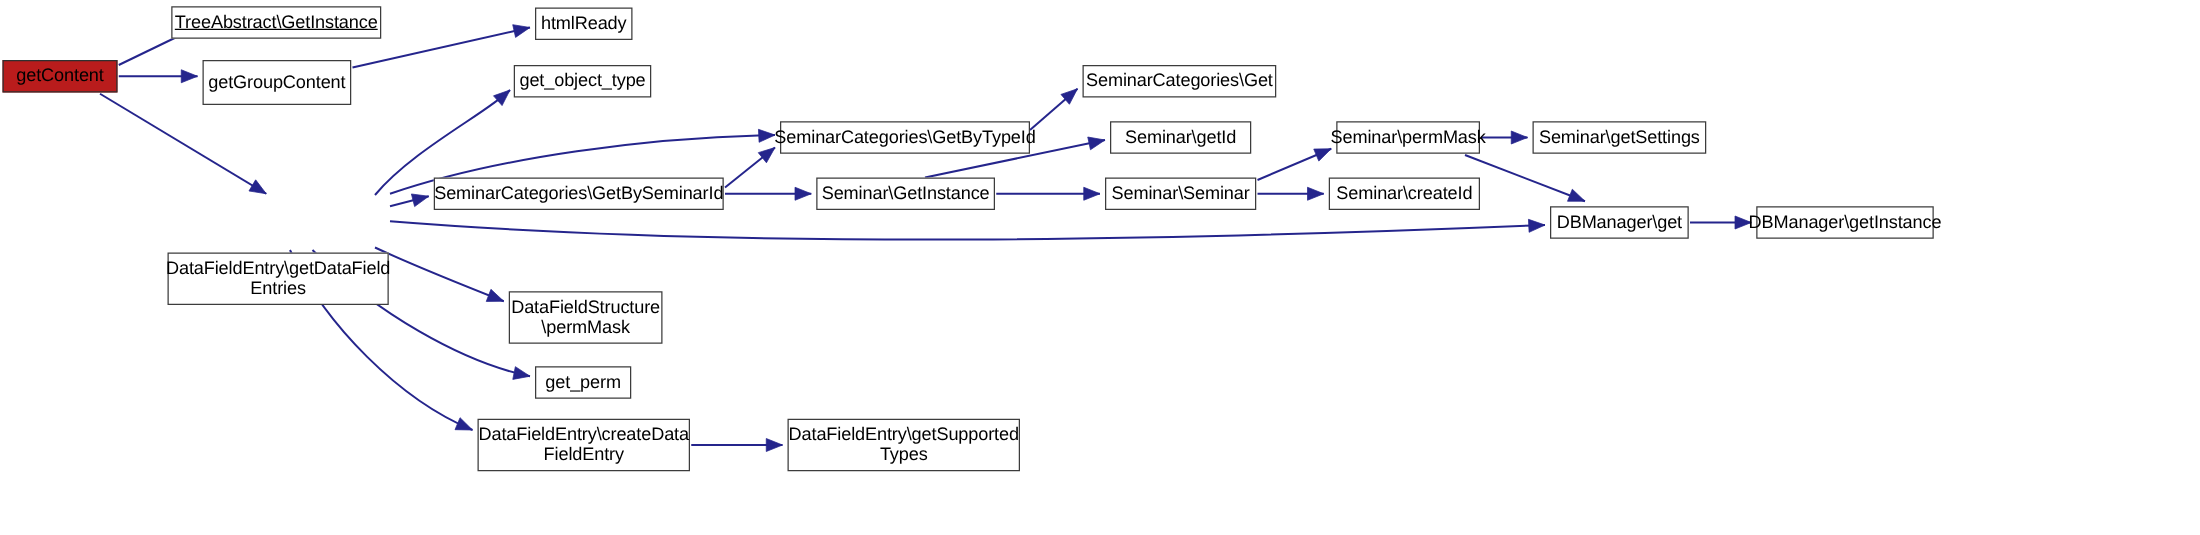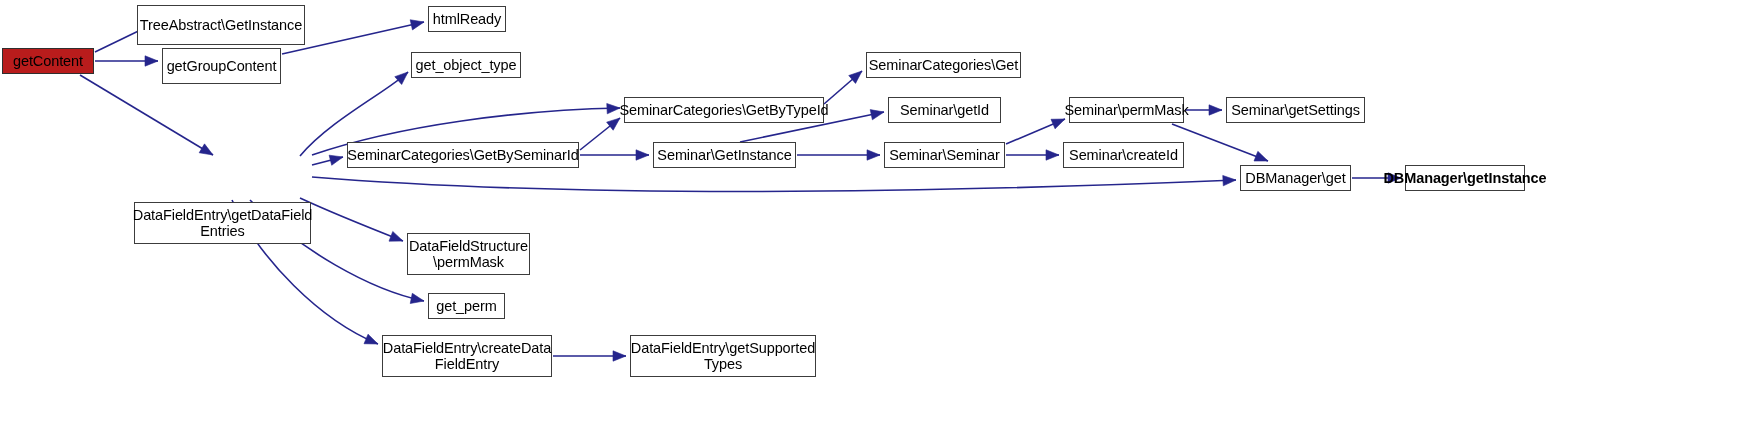--- a/index.html
+++ b/index.html
@@ -100,37 +100,37 @@
       <polygon class="edge-head" points="1222.00,110.00 1209.00,104.80 1209.00,115.20"></polygon>
       <path class="edge-path" d="M 1172 124 L 1268 161"></path>
       <polygon class="edge-head" points="1268.00,161.00 1257.86,151.35 1254.00,161.01"></polygon>
       <path class="edge-path" d="M 1352 178 L 1401 178"></path>
       <polygon class="edge-head" points="1401.00,178.00 1388.00,172.80 1388.00,183.20"></polygon>
       <path class="edge-path" d="M 553 356 L 626 356"></path>
       <polygon class="edge-head" points="626.00,356.00 613.00,350.80 613.00,361.20"></polygon>
     </svg>
   <div id="nodes-layer">
       <div class="node-box highlight" style="left: 2px; top: 48px; width: 92px; height: 26px;">getContent</div>
-      <div class="node-box" style="left: 137px; top: 5px; width: 168px; height: 40px;">TreeAbstract\GetInstance</div>
+      <div class="node-box" style="left: 137px; top: 5px; width: 168px; height: 26px; text-decoration: underline;">TreeAbstract\GetInstance</div>
       <div class="node-box" style="left: 162px; top: 48px; width: 119px; height: 36px;">getGroupContent</div>
       <div class="node-box" style="left: 428px; top: 6px; width: 78px; height: 26px;">htmlReady</div>
       <div class="node-box" style="left: 411px; top: 52px; width: 110px; height: 26px;">get_object_type</div>
       <div class="node-box" style="left: 134px; top: 158px; width: 177px; height: 42px; margin-top: 44px;">DataFieldEntry\getDataField
 Entries</div>
       <div class="node-box" style="left: 624px; top: 97px; width: 200px; height: 26px;">SeminarCategories\GetByTypeId</div>
       <div class="node-box" style="left: 347px; top: 142px; width: 232px; height: 26px;">SeminarCategories\GetBySeminarId</div>
       <div class="node-box" style="left: 866px; top: 52px; width: 155px; height: 26px;">SeminarCategories\Get</div>
       <div class="node-box" style="left: 653px; top: 142px; width: 143px; height: 26px;">Seminar\GetInstance</div>
       <div class="node-box" style="left: 888px; top: 97px; width: 113px; height: 26px;">Seminar\getId</div>
       <div class="node-box" style="left: 884px; top: 142px; width: 121px; height: 26px;">Seminar\Seminar</div>
       <div class="node-box" style="left: 1069px; top: 97px; width: 115px; height: 26px;">Seminar\permMask</div>
       <div class="node-box" style="left: 1063px; top: 142px; width: 121px; height: 26px;">Seminar\createId</div>
       <div class="node-box" style="left: 1226px; top: 97px; width: 139px; height: 26px;">Seminar\getSettings</div>
       <div class="node-box" style="left: 1240px; top: 165px; width: 111px; height: 26px;">DBManager\get</div>
-      <div class="node-box" style="left: 1405px; top: 165px; width: 120px; height: 26px; font-weight: bold;">DBManager\getInstance</div>
+      <div class="node-box" style="left: 1405px; top: 165px; width: 142px; height: 26px;">DBManager\getInstance</div>
       <div class="node-box" style="left: 407px; top: 233px; width: 123px; height: 42px;">DataFieldStructure
 \permMask</div>
       <div class="node-box" style="left: 428px; top: 293px; width: 77px; height: 26px;">get_perm</div>
       <div class="node-box" style="left: 382px; top: 335px; width: 170px; height: 42px;">DataFieldEntry\createData
 FieldEntry</div>
       <div class="node-box" style="left: 630px; top: 335px; width: 186px; height: 42px;">DataFieldEntry\getSupported
 Types</div>
     </div>
 </div>
 

